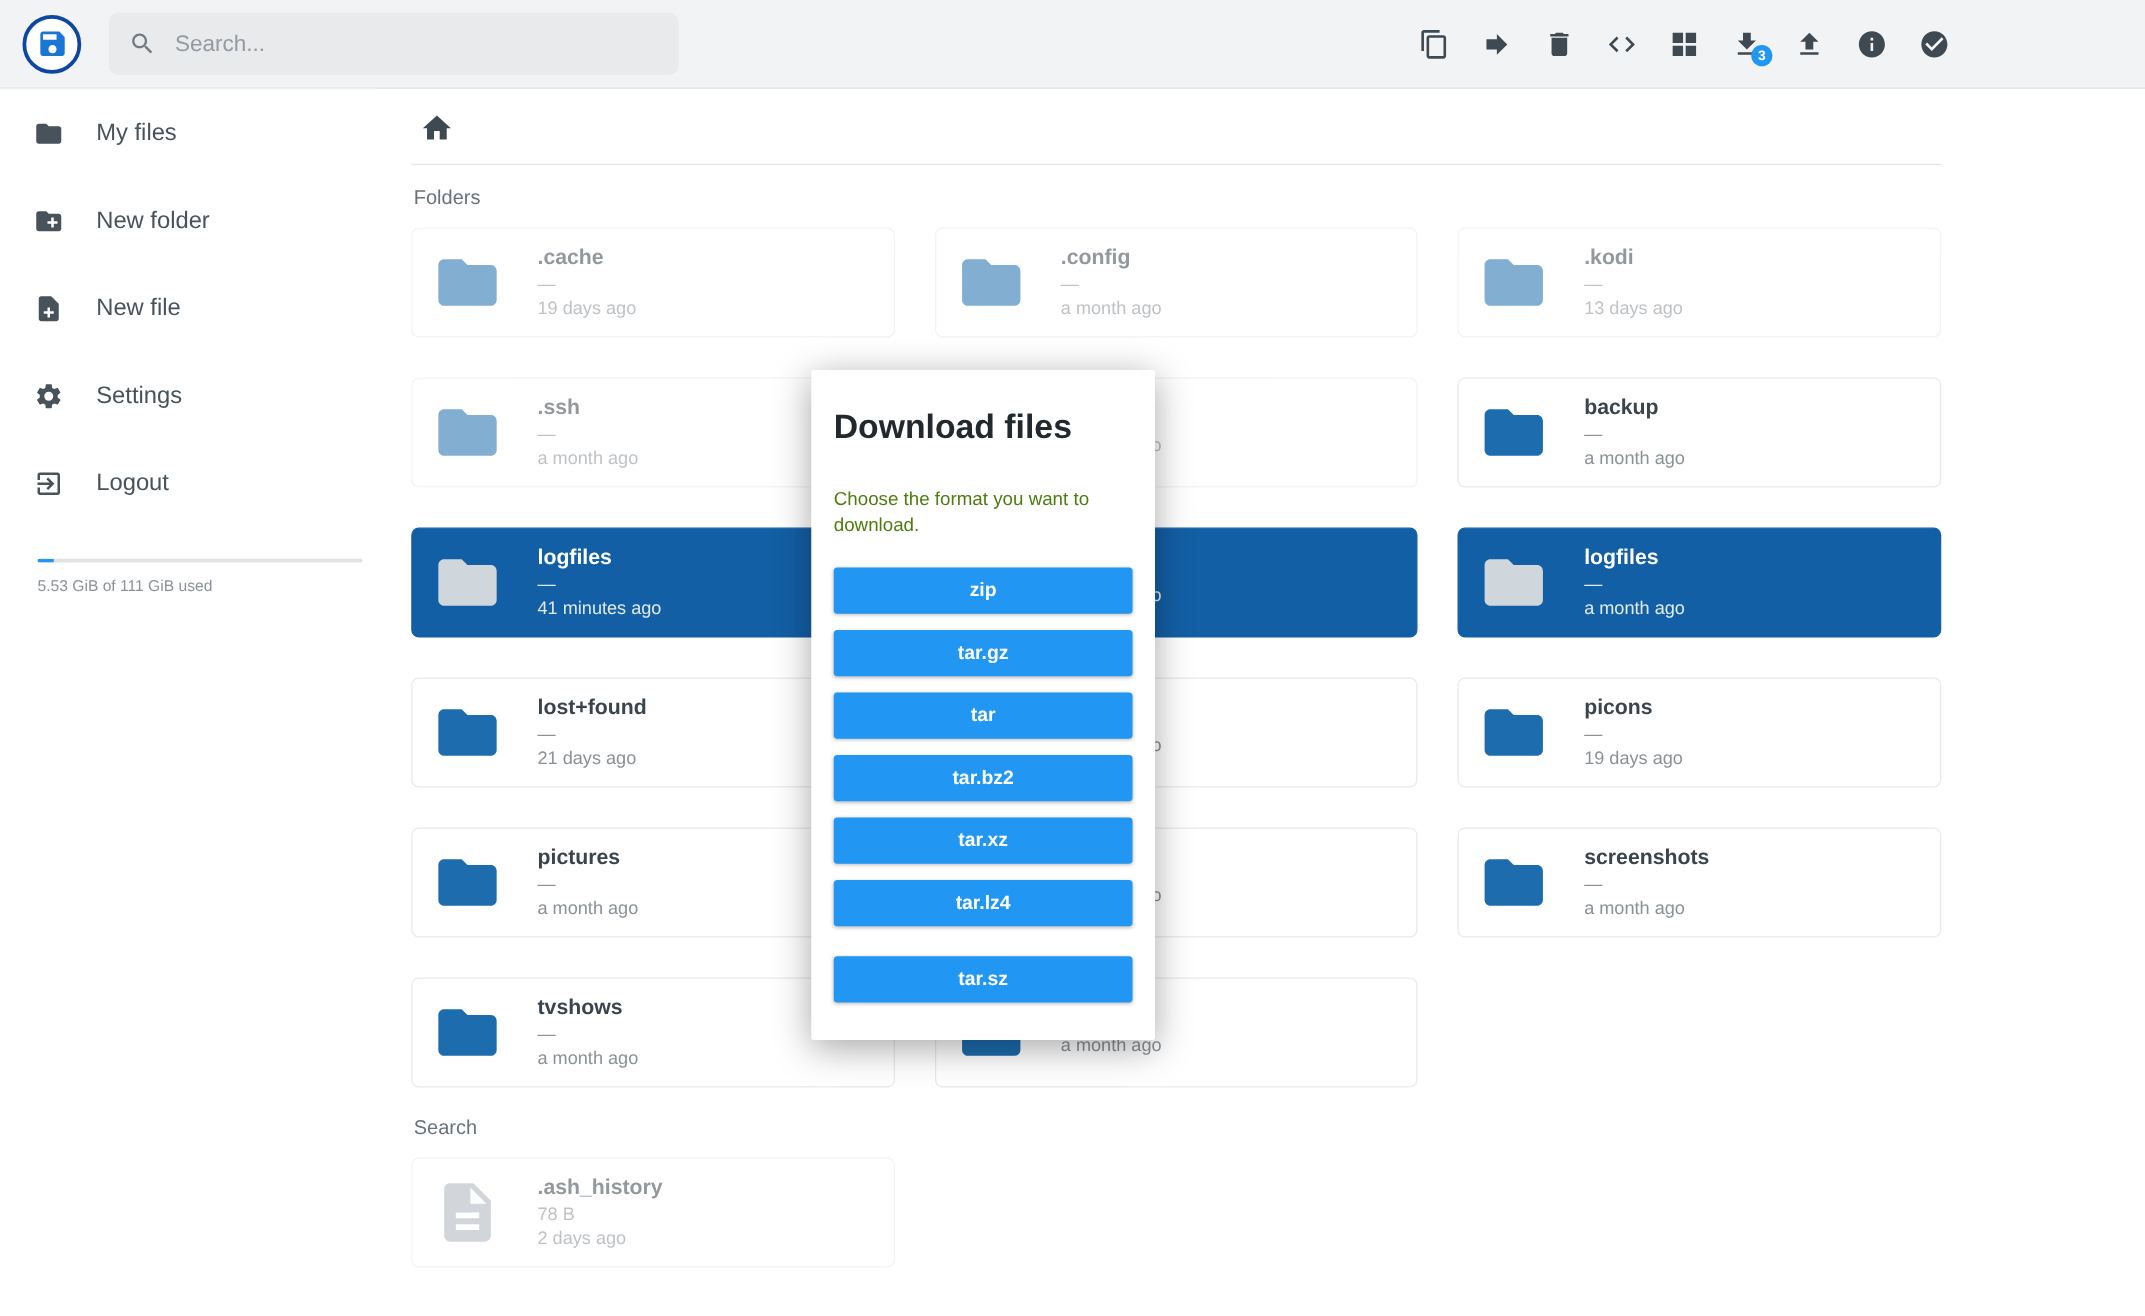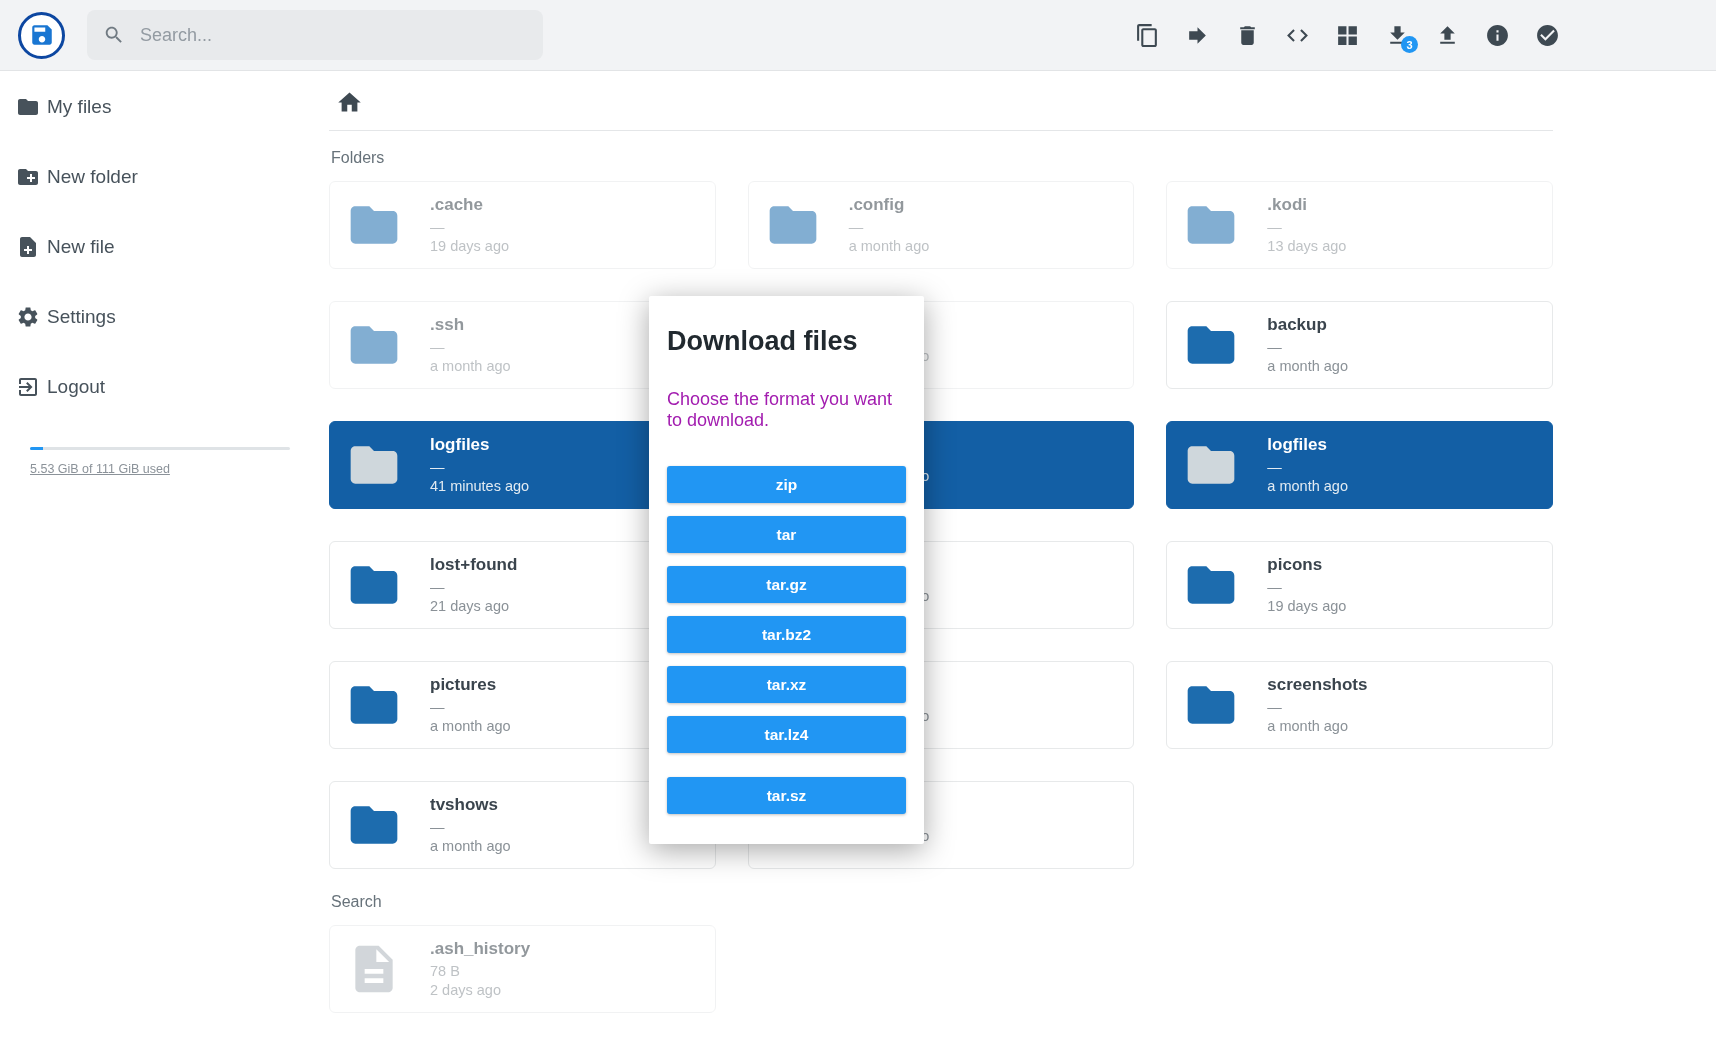--- a/index.html
+++ b/index.html
@@ -43,28 +43,28 @@
   .action-btn svg { width:25px; height:25px; fill:#3e4952; }
   .badge {
     position:absolute; right:-8px; bottom:-5px; width:17px; height:17px;
     border-radius:50%; background:#2196f3; color:#fff; font-size:11px; font-weight:bold;
     display:flex; align-items:center; justify-content:center;
   }
 
   
   .sidebar { position:absolute; top:71px; left:0; bottom:0; width:300px; background:#fff; padding-top:1px; }
   .side-item {
-    height:70px; display:flex; align-items:center; gap:7px; padding-left:16px;
+    height:70px; display:flex; align-items:center; gap:26px; padding-left:27px;
     font-size:19px; color:#47525b; cursor:pointer;
   }
   .side-item svg { width:24px; height:24px; fill:#47525b; flex:0 0 auto; }
   .usage { margin:25px 30px 0 30px; }
   .usage-track { width:260px; height:3px; background:#dfe3e6; border-radius:2px; overflow:hidden; }
   .usage-fill { height:100%; background:#2196f3; }
-  .usage-text { margin-top:12px; font-size:12.5px; color:#8b9299;text-decoration:underline; }
+  .usage-text { margin-top:12px; font-size:12.5px; color:#8b9299; }
 
   
   .main { position:absolute; left:300px; top:71px; right:0; bottom:0; padding:12px 163px 0 29px; overflow:hidden; }
   .breadcrumb { padding:6px 0 10px 7px; }
   .home-btn { background:none; border:none; cursor:pointer; padding:0; }
   .home-btn svg { width:27px; height:27px; fill:#3e4952; }
   .crumb-divider { border-bottom:1px solid #e4e6e8; }
   .section-label { margin:18px 0 14px 2px; font-size:16px; color:#67727a; }
   .cards-grid { display:grid; grid-template-columns:repeat(3,1fr); column-gap:16px; row-gap:22px;gap:32px; }
 
@@ -85,21 +85,21 @@
 
   .files-section { margin-top:24px; }
 
   
   .modal {
     position:absolute; left:649px; top:296px; width:275px; z-index:10;
     background:#fff; border-radius:2px; padding:30px 18px 30px 18px;
     box-shadow:0 6px 30px rgba(0,0,0,.35);
   }
   .modal-title { font-size:27px; font-weight:bold; color:#21292f; margin-bottom:32px; }
-  .modal-message { font-size:18px; line-height:21px; color:#a21caf; margin-bottom:35px; }
+  .modal-message { font-size:15px; line-height:21px; color:#4d7c0f; margin-bottom:23px; }
   .format-btn {
     display:block; width:100%; height:37px; margin-bottom:13px;
     background:#2196f3; color:#fff; border:none; border-radius:3px;
     font-family:"Liberation Sans", sans-serif; font-size:15.5px; font-weight:bold;
     cursor:pointer; box-shadow:0 1px 3px rgba(0,0,0,.25);
   }
   .format-btn:last-child { margin-bottom:0;margin-top:24px; }
 </style>
 </head>
 <body>
@@ -477,20 +477,20 @@
   </div>
       </div>
   </div>
 </main>
 
 <div class="modal">
   <div class="modal-title">Download files</div>
   <div class="modal-message">Choose the format you want to download.</div>
   <div>
       <button class="format-btn">zip</button>
+      <button class="format-btn">tar.gz</button>
       <button class="format-btn">tar</button>
-      <button class="format-btn">tar.gz</button>
       <button class="format-btn">tar.bz2</button>
       <button class="format-btn">tar.xz</button>
       <button class="format-btn">tar.lz4</button>
       <button class="format-btn">tar.sz</button>
     </div>
 </div>
 
 </body></html>

